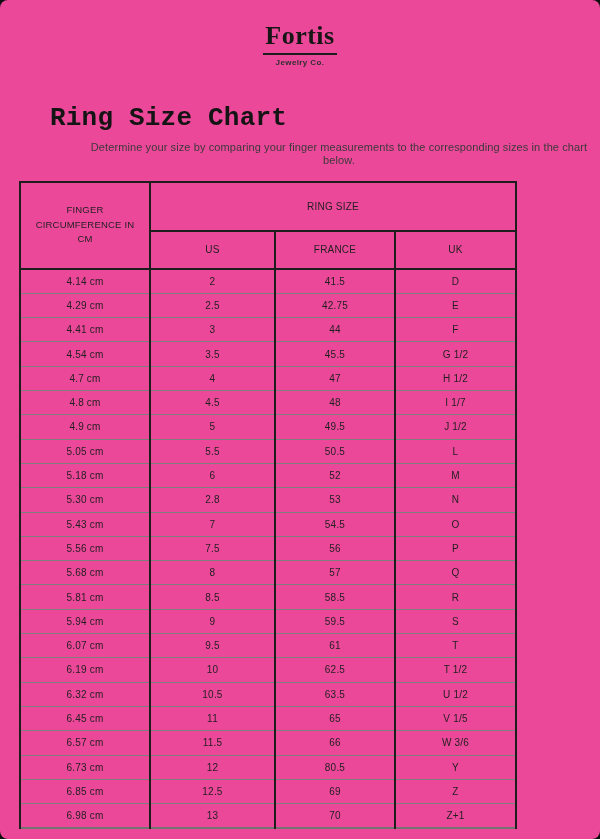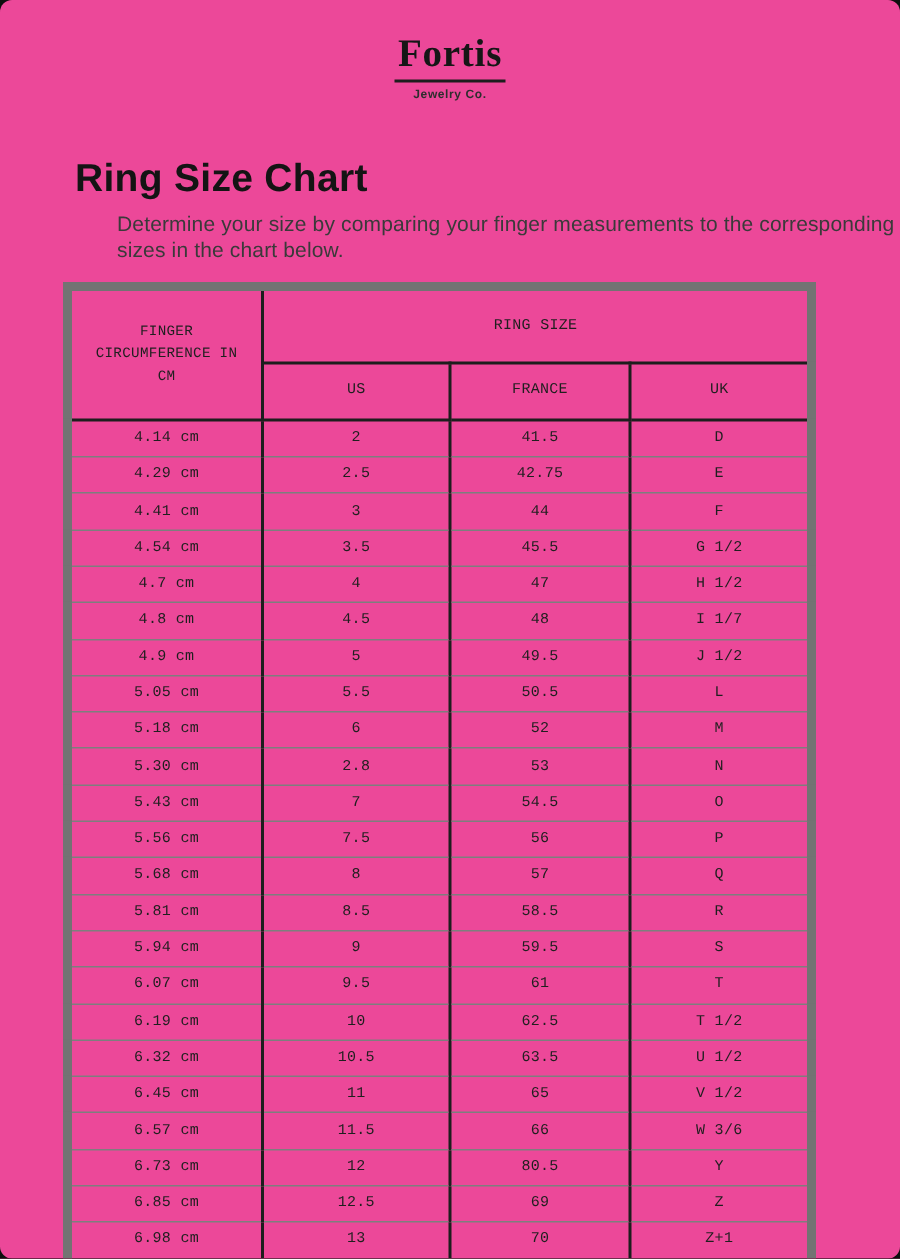--- a/index.html
+++ b/index.html
@@ -38,41 +38,41 @@
   }
   .logo-sub {
     font-size: 8px;
     font-weight: 700;
     letter-spacing: 0.4px;
     color: #2e2e2e;
   }
   
   .title {
     margin: 37px 0 0 50px;
-    font-family: Liberation Sans, sans-serif;
+    font-family: Liberation Mono, monospace;
     font-weight: 700;
     font-size: 26px;
     line-height: 1.1;
     color: #141414;
     letter-spacing: 0.2px;
   }
   .subtitle {
     margin: 9px 0 0 78px;
-    font-size: 14px;
+    font-size: 11px;
     line-height: 1.2;
     color: #3a3a3a;
     letter-spacing: 0.1px;
+    text-align: center;
   }
   
   .sizes-table {
-    margin: 13px 0 0 42px;
+    margin: 13px 0 0 19px;
     border-collapse: collapse;
     table-layout: fixed;
-    border: 6px solid #737373;
-    font-family: Liberation Mono, monospace;
+    border: 2px solid #737373;
   }
   .sizes-table th {
     border: 2px solid #1d1d1d;
     font-weight: 400;
     font-size: 10px;
     letter-spacing: 0.2px;
     text-align: center;
     vertical-align: middle;
     color: #1f1f1f;
     padding: 0;
@@ -239,21 +239,21 @@
         <tr>
           <td>6.32 cm</td>
           <td>10.5</td>
           <td>63.5</td>
           <td>U 1/2</td>
         </tr>
         <tr>
           <td>6.45 cm</td>
           <td>11</td>
           <td>65</td>
-          <td>V 1/2</td>
+          <td>V 1/5</td>
         </tr>
         <tr>
           <td>6.57 cm</td>
           <td>11.5</td>
           <td>66</td>
           <td>W 3/6</td>
         </tr>
         <tr>
           <td>6.73 cm</td>
           <td>12</td>

